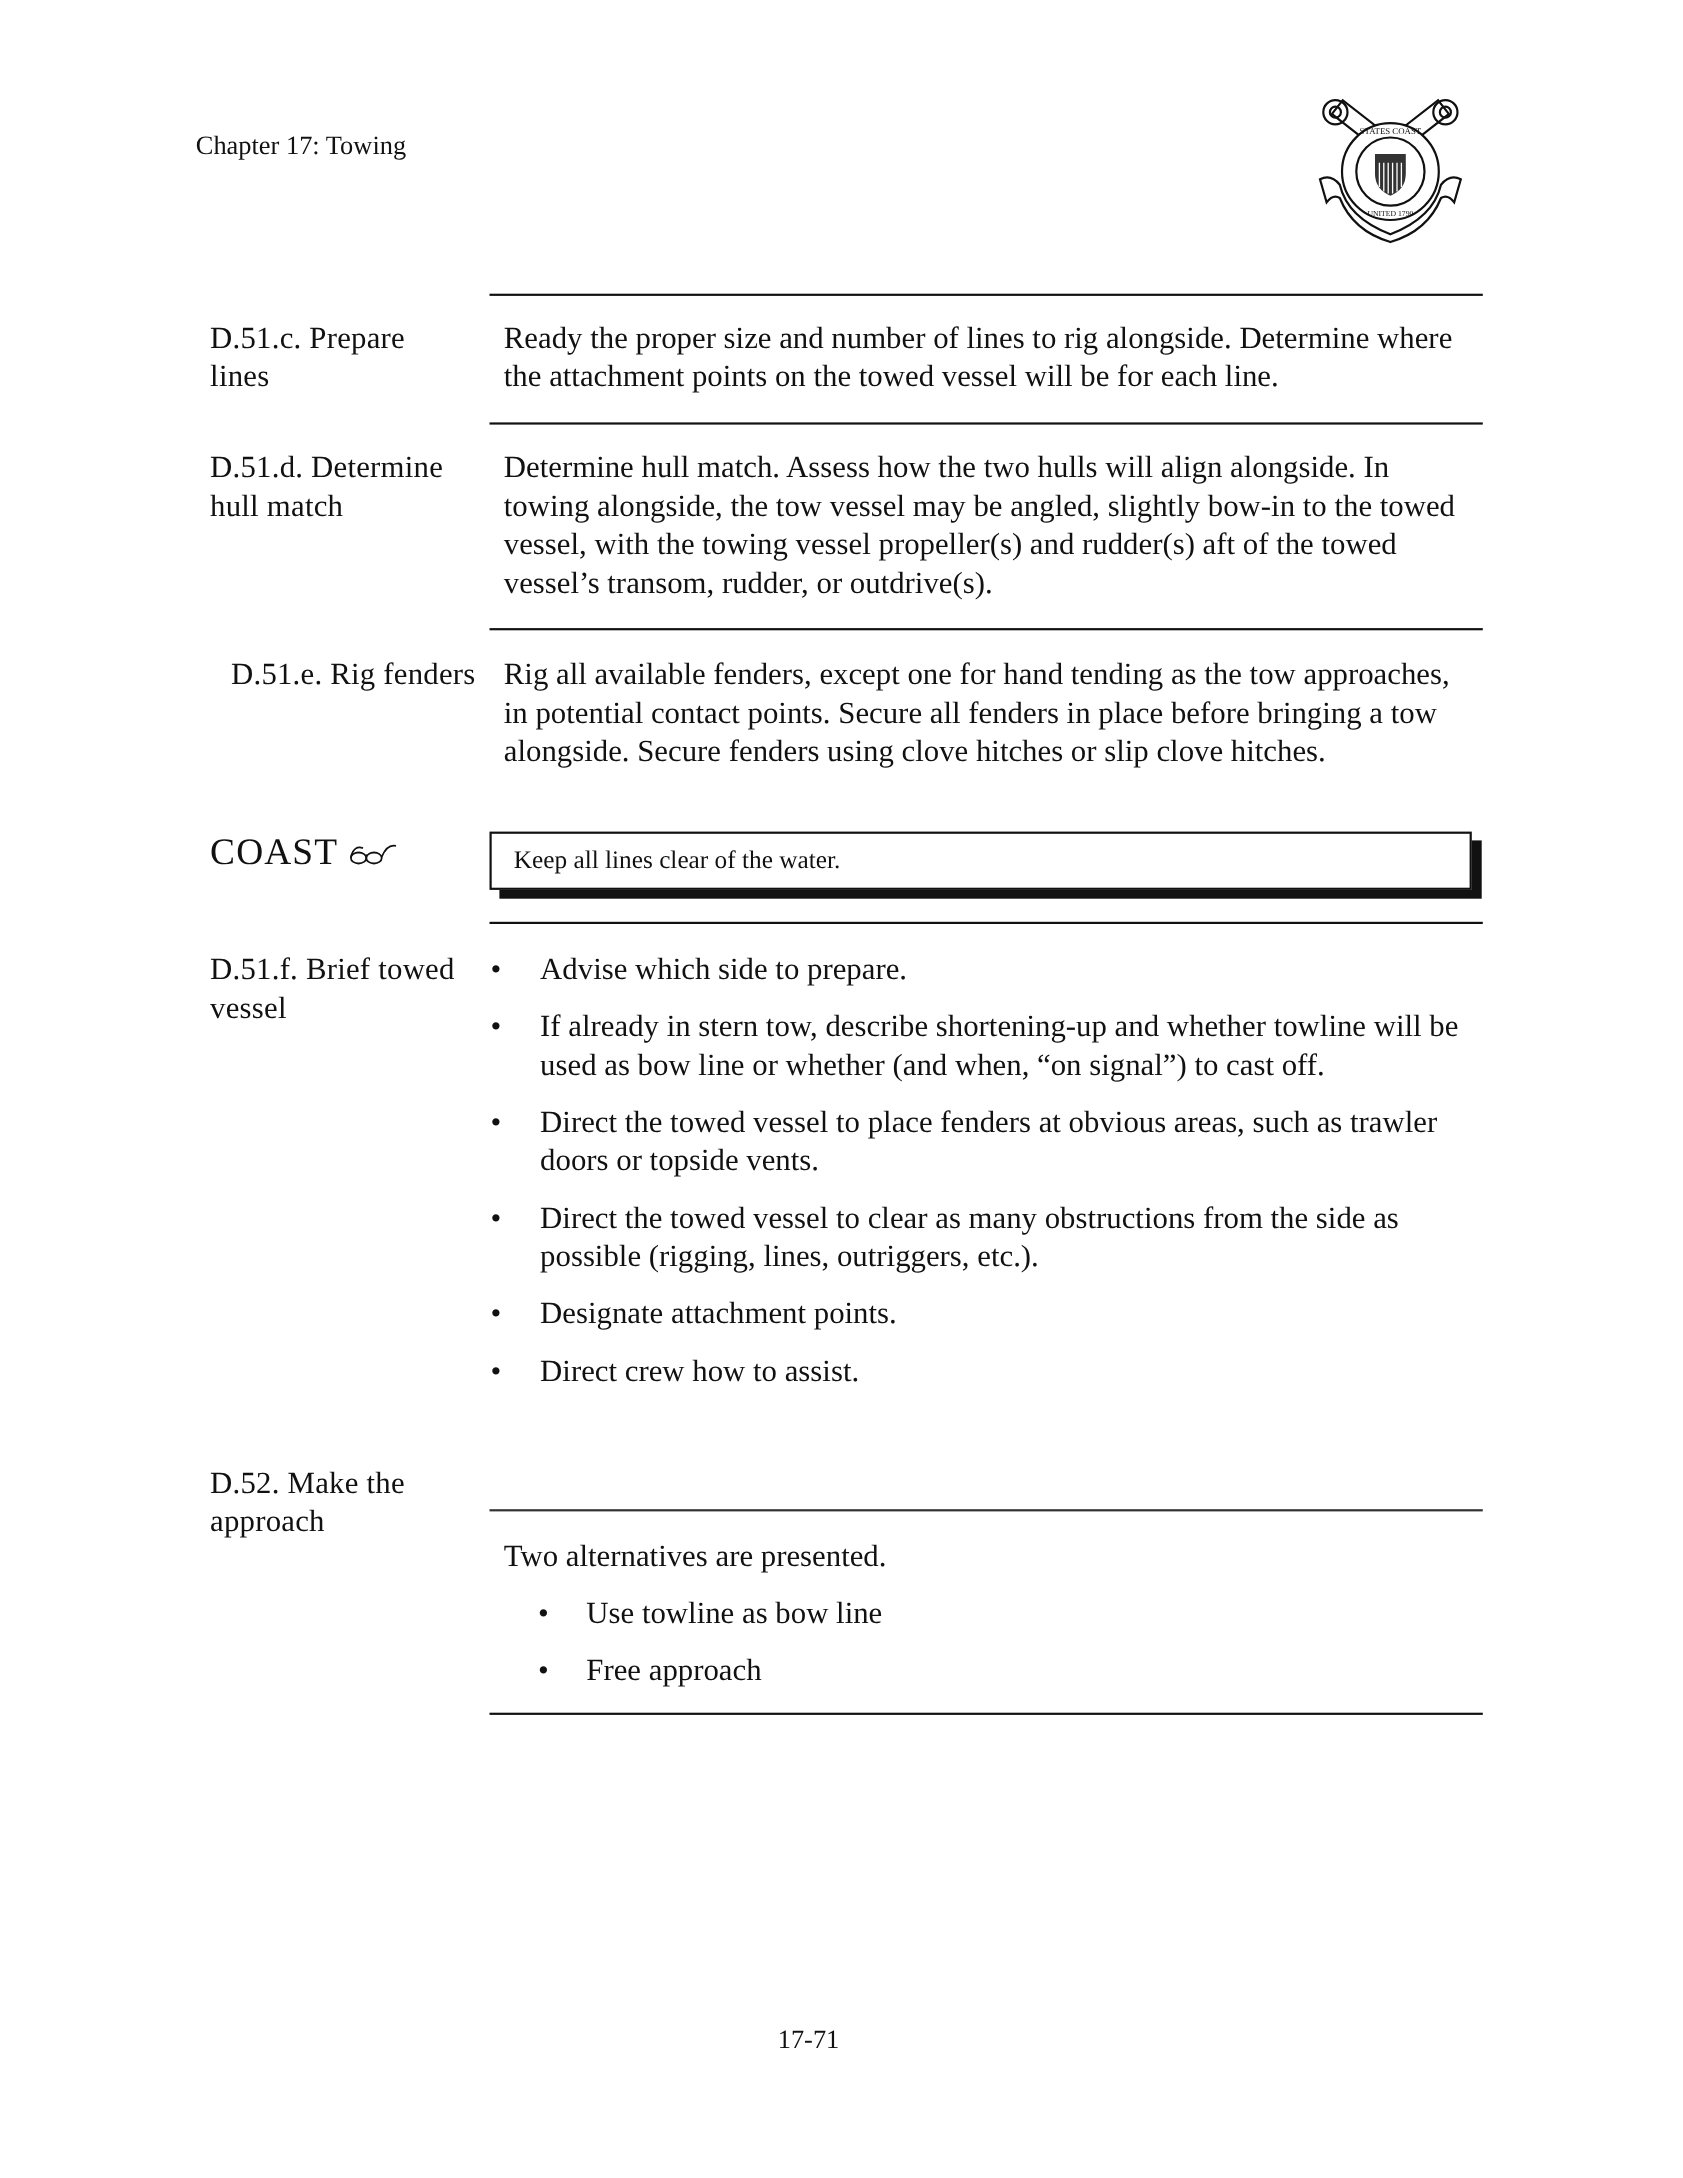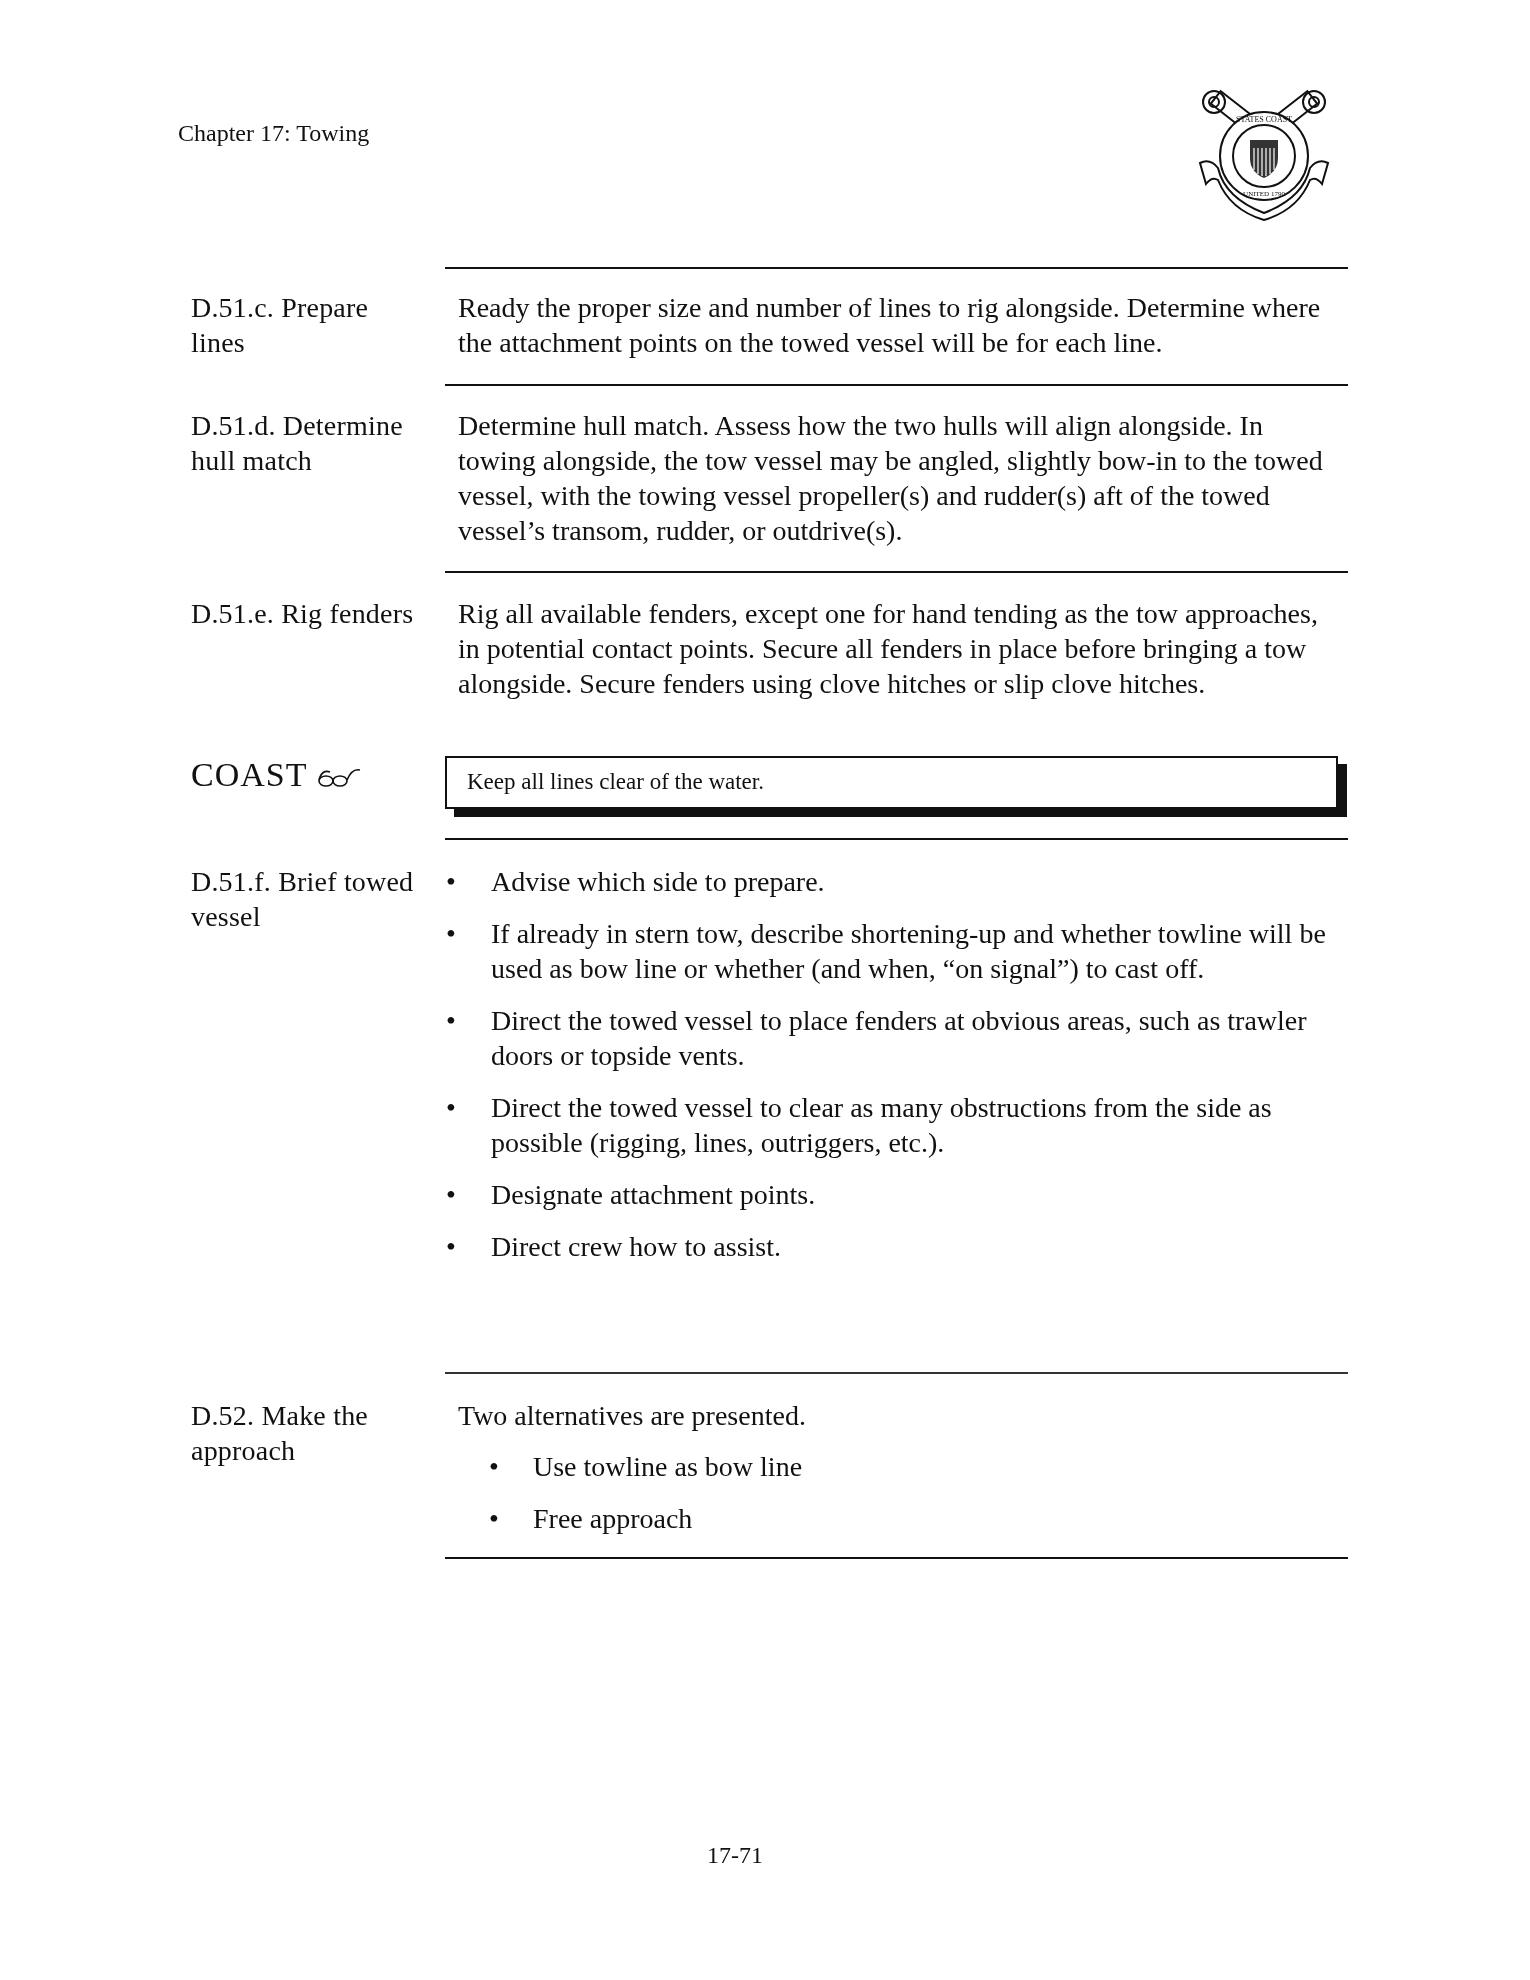--- a/index.html
+++ b/index.html
@@ -54,21 +54,21 @@
 
 <div class="rule" style="top:267px;"></div>
 <div class="label" style="top:290px; width:230px;">D.51.c.  Prepare lines</div>
 <div class="body" style="top:290px;">Ready the proper size and number of lines to rig alongside. Determine where the attachment points on the towed vessel will be for each line.</div>
 
 <div class="rule" style="top:384px;"></div>
 <div class="label" style="top:408px; width:240px;">D.51.d.  Determine hull match</div>
 <div class="body" style="top:408px;">Determine hull match. Assess how the two hulls will align alongside. In towing alongside, the tow vessel may be angled, slightly bow-in to the towed vessel, with the towing vessel propeller(s) and rudder(s) aft of the towed vessel’s transom, rudder, or outdrive(s).</div>
 
 <div class="rule" style="top:571px;"></div>
-<div class="label" style="top:596px; width:250px;">D.51.e.  Rig fenders</div>
+<div class="label" style="top:596px; width:250px;margin-left:19px;">D.51.e.  Rig fenders</div>
 <div class="body" style="top:596px;">Rig all available fenders, except one for hand tending as the tow approaches, in potential contact points. Secure all fenders in place before bringing a tow alongside. Secure fenders using clove hitches or slip clove hitches.</div>
 
 <div class="note-label">
   <span>COAST</span>
   <svg width="46" height="22" viewBox="0 0 46 22" style="vertical-align:-2px;">
     <g fill="none" stroke="#111" stroke-width="1.6">
       <ellipse cx="10" cy="15" rx="7" ry="5"></ellipse>
       <ellipse cx="24" cy="15" rx="7" ry="5"></ellipse>
       <path d="M17 14 Q17 11 17 14"></path>
       <path d="M3 14 Q6 3 14 6"></path>
@@ -87,21 +87,21 @@
     <li>Advise which side to prepare.</li>
     <li>If already in stern tow, describe shortening-up and whether towline will be used as bow line or whether (and when, “on signal”) to cast off.</li>
     <li>Direct the towed vessel to place fenders at obvious areas, such as trawler doors or topside vents.</li>
     <li>Direct the towed vessel to clear as many obstructions from the side as possible (rigging, lines, outriggers, etc.).</li>
     <li>Designate attachment points.</li>
     <li>Direct crew how to assist.</li>
   </ul>
 </div>
 
 <div class="rule thin" style="top:1372px;"></div>
-<div class="label" style="top:1398px; width:220px;">D.52.  Make the approach</div>
+<div class="label" style="top:1331px; width:220px;">D.52.  Make the approach</div>
 <div class="body" style="top:1398px;">
   <div style="margin-bottom:16px;">Two alternatives are presented.</div>
   <ul class="bullets inset" style="margin-left:-13px;">
     <li>Use towline as bow line</li>
     <li>Free approach</li>
   </ul>
 </div>
 <div class="rule" style="top:1557px;"></div>
 
 <div class="page-num">17-71</div>

